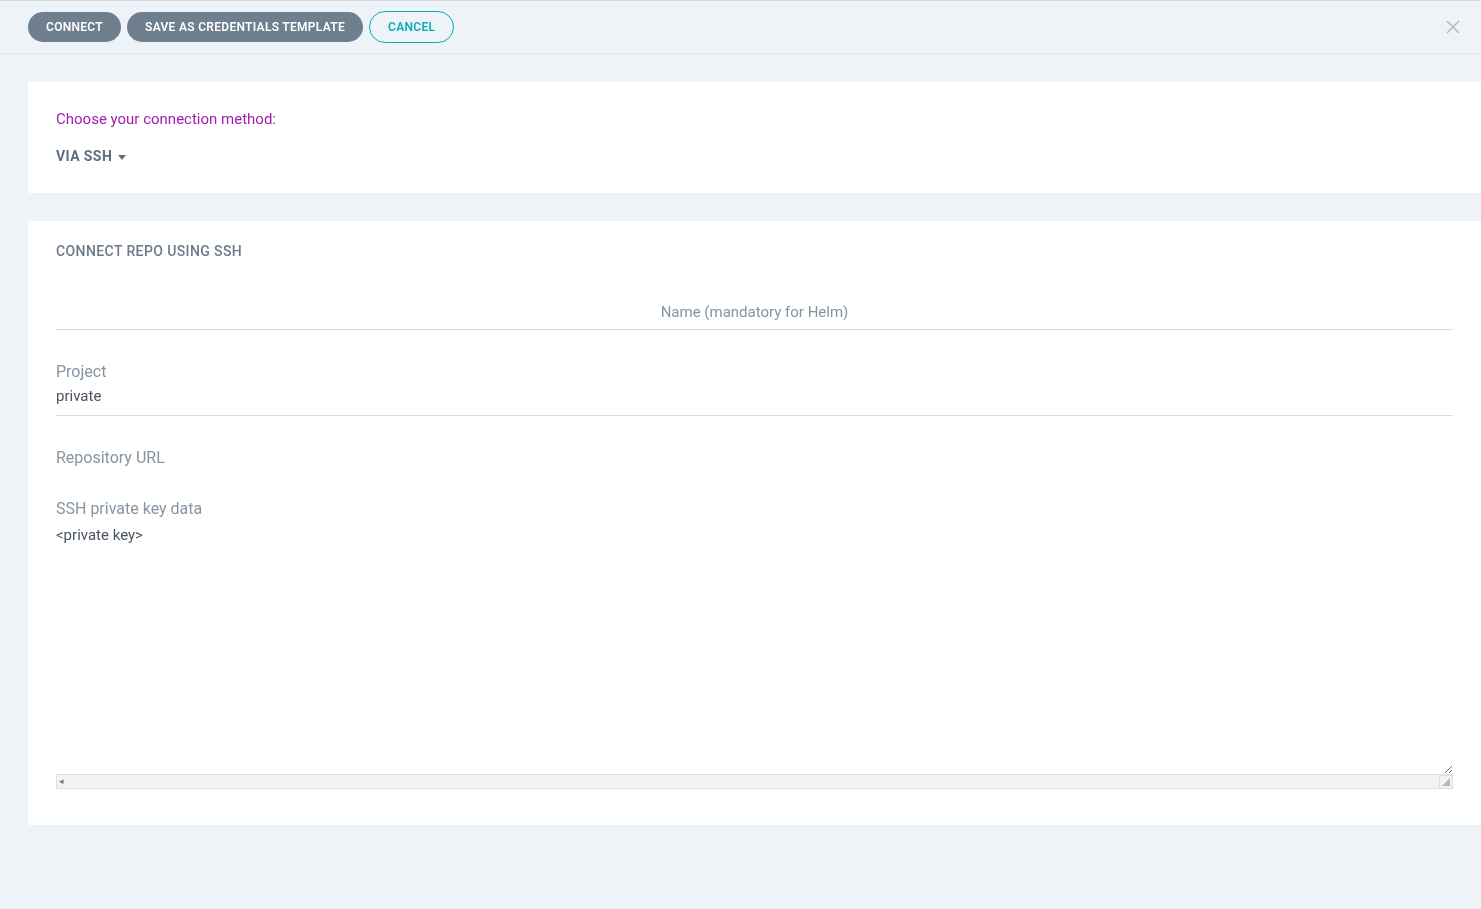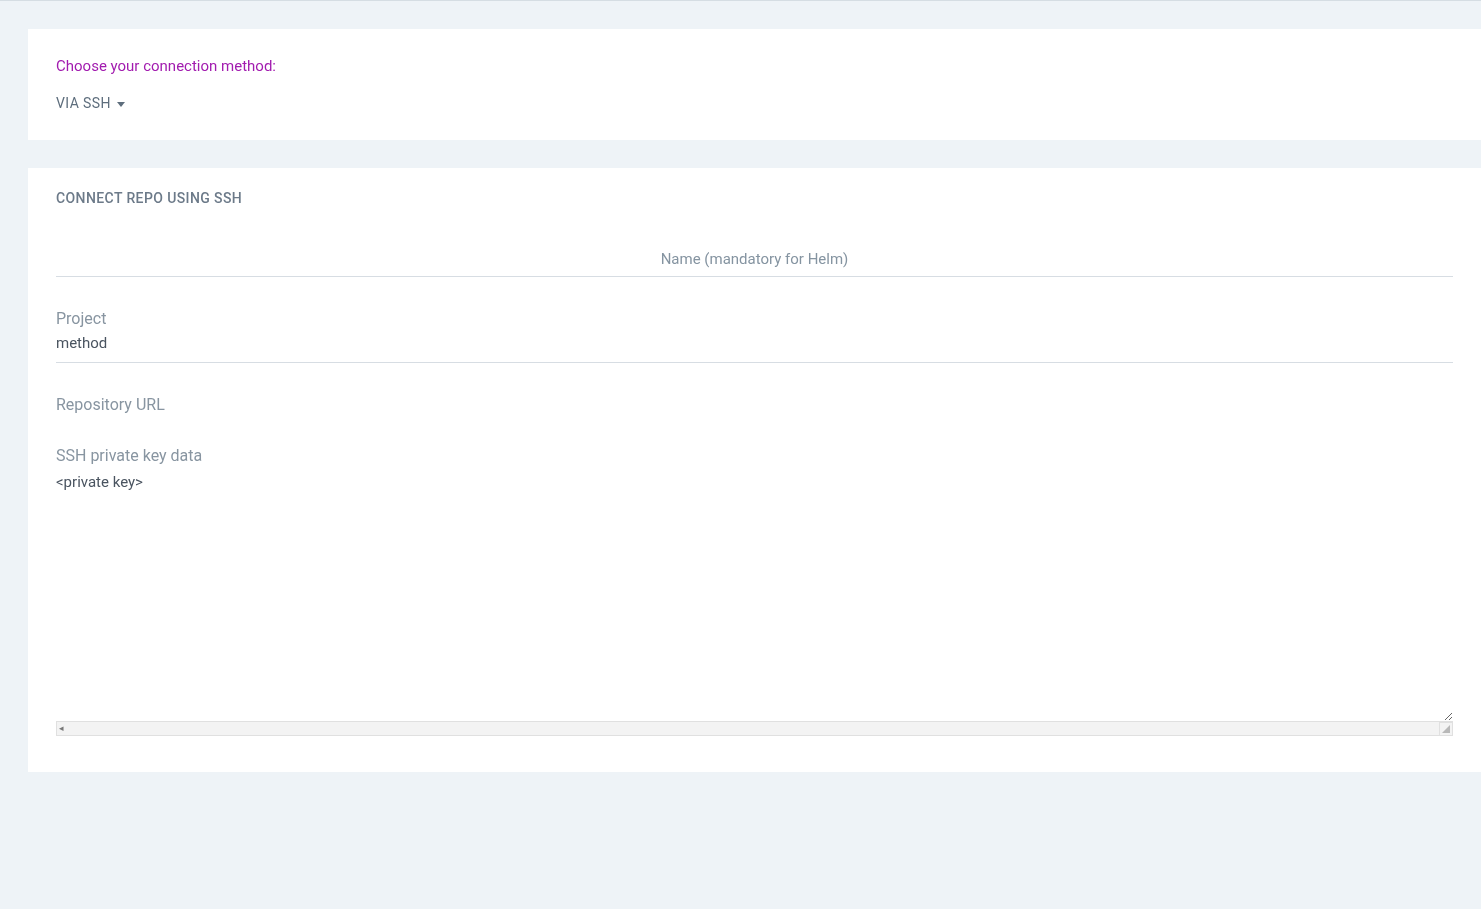--- a/index.html
+++ b/index.html
@@ -90,21 +90,21 @@
     
     .method-label {
       color: #a21caf;
       font-size: 15px;
       margin-bottom: 18px;
     }
     
     .method-dropdown {
       color: #5e6e7d;
       font-size: 14px;
-      font-weight: 400;
+      font-weight: 700;
       letter-spacing: 0.4px;
       cursor: pointer;
       display: inline-flex;
       align-items: center;
       gap: 4px;
     }
     
     .caret-down {
       display: inline-block;
       width: 0;
@@ -227,20 +227,30 @@
     
     .card-form {
       padding: 22px 28px 28px 28px;
     }
   </style>
 </head>
 <body>
 
 <div class="panel">
 
+  <div class="header-bar">
+    <button class="btn btn-primary">CONNECT</button>
+    <button class="btn btn-secondary">SAVE AS CREDENTIALS TEMPLATE</button>
+    <button class="btn btn-cancel">CANCEL</button>
+    <span class="close-icon">
+      <svg width="16" height="16" viewBox="0 0 16 16" fill="none">
+        <path d="M2 2 L14 14 M14 2 L2 14" stroke="#b0b8c0" stroke-width="1.5"></path>
+      </svg>
+    </span>
+  </div>
 
   <div class="content">
 
     <div class="card card-method">
       <div class="method-label">Choose your connection method:</div>
       <div class="method-dropdown">
         <span>VIA SSH</span>
         <span class="caret-down"></span>
       </div>
     </div>
@@ -248,21 +258,21 @@
     <div class="card card-form">
       <div class="section-title">CONNECT REPO USING SSH</div>
 
       <div class="field-group">
         <input type="text" class="field-input" placeholder="Name (mandatory for Helm)" style="">
       </div>
 
       <div class="field-group">
         <span class="field-label-small">Project</span>
         <div class="field-select-wrapper">
-          <div class="field-select">method</div>
+          <div class="field-select">private</div>
         </div>
       </div>
 
       <div class="field-group">
         <span class="field-label-small">Repository URL</span>
       </div>
 
       <div class="field-group" style="margin-bottom:8px;">
         <span class="field-label-small">SSH private key data</span>
         <div class="textarea-container">

